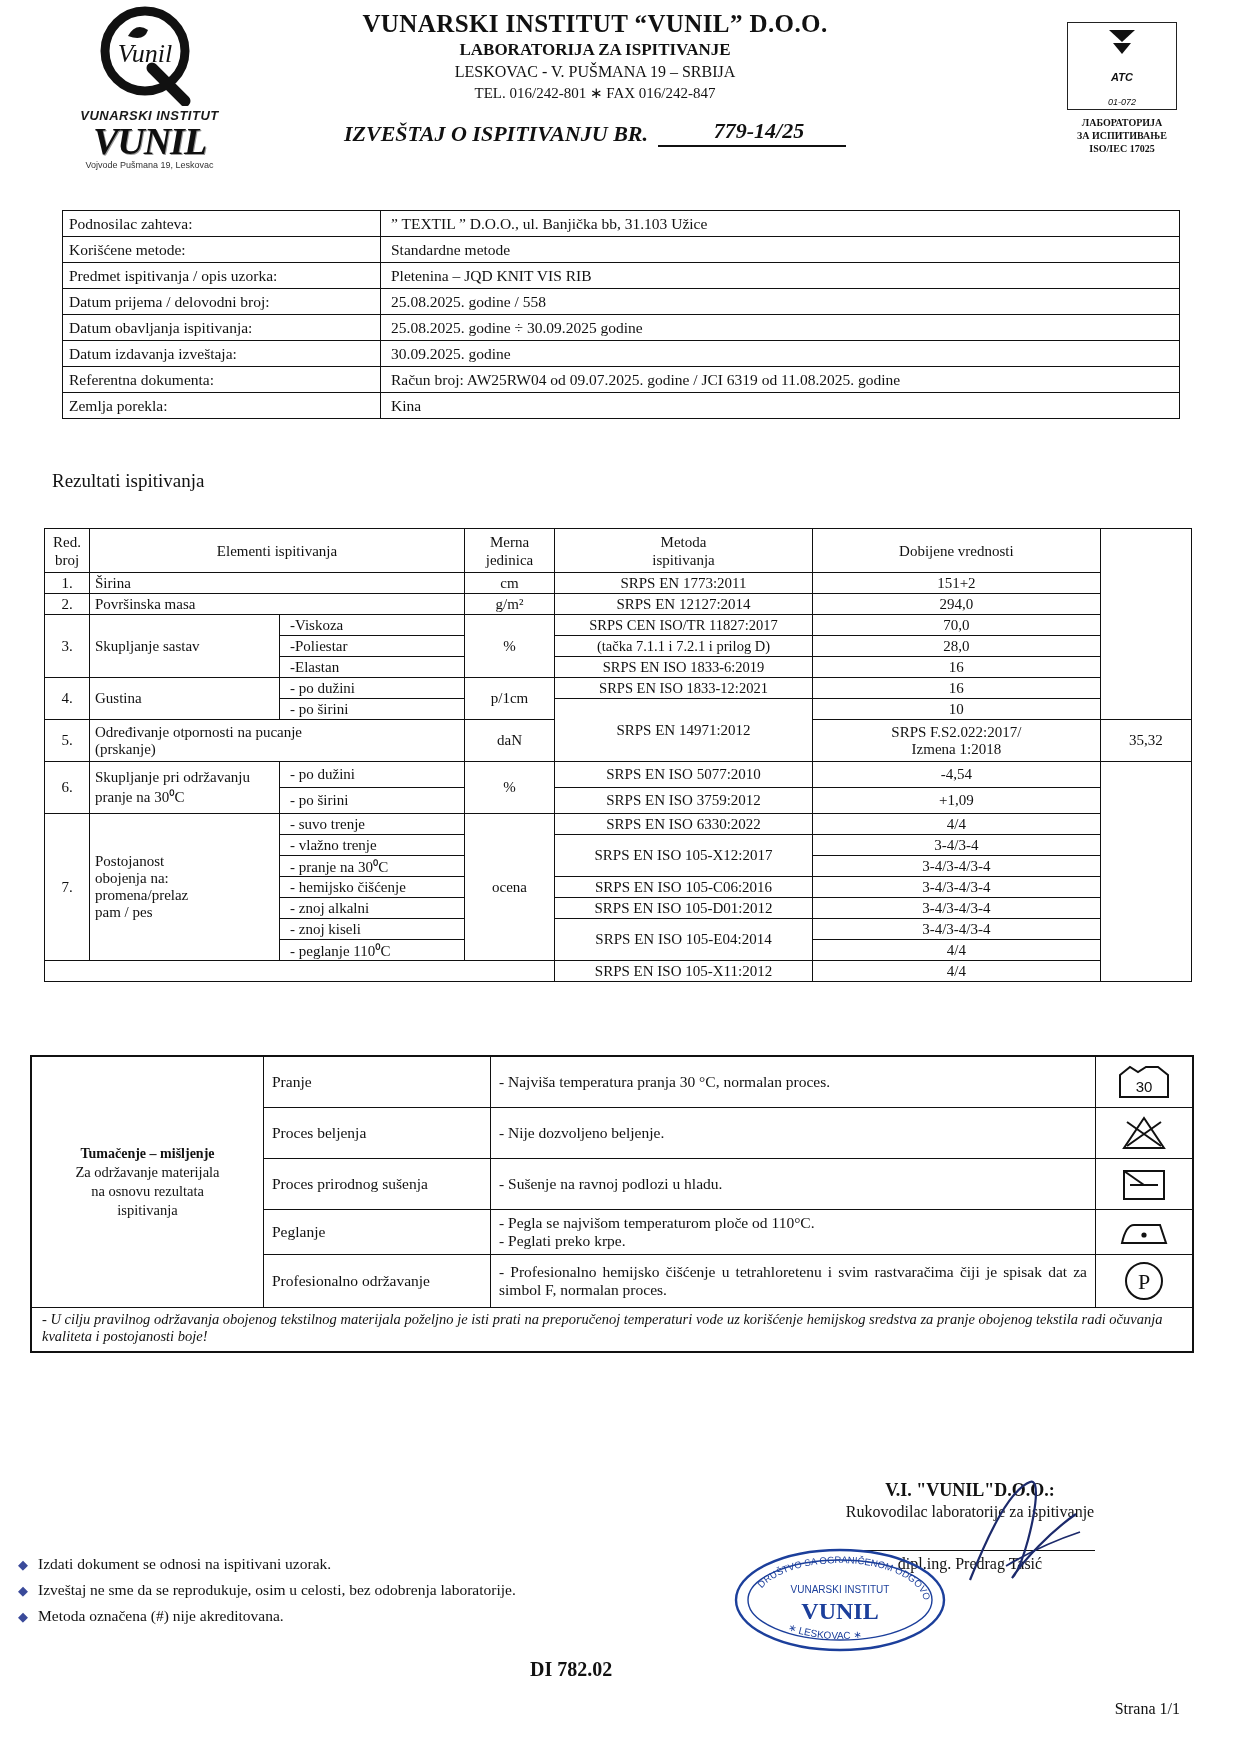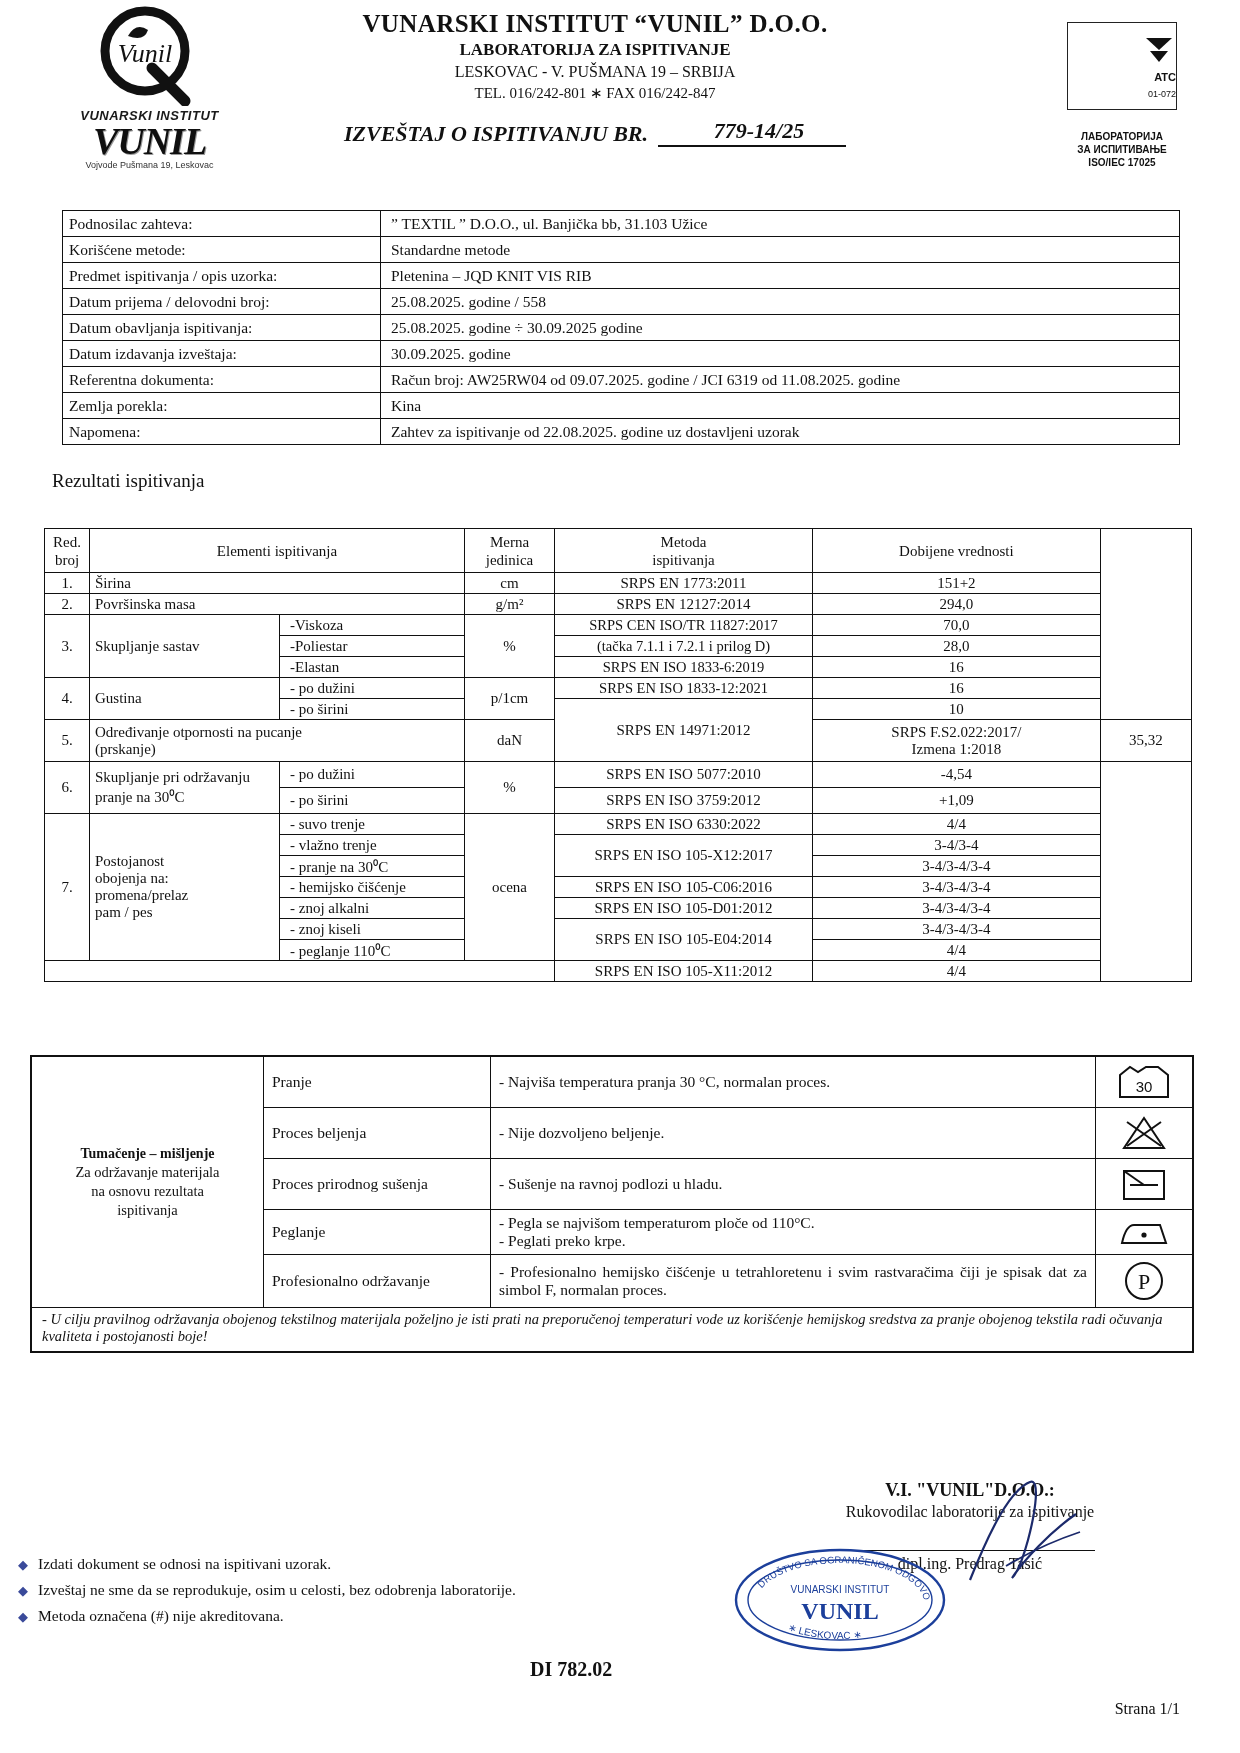--- a/index.html
+++ b/index.html
@@ -118,44 +118,45 @@
     width: 140px;
     text-align: center;
   }
   .atc-box {
     width: 108px;
     height: 86px;
     border: 1px solid #222;
     margin: 0 auto;
     display: flex;
     flex-direction: column;
-    align-items: flex-end;
+    align-items: center;
     justify-content: center;
-    gap: 6px;
+    gap: 14px;
+    font-style: italic;
   }
   .atc-mark {
     font-size: 30px;
     line-height: 26px;
     color: #111;
   }
   .atc-name {
     font-family: "Liberation Sans", sans-serif;
     font-size: 11px;
     font-weight: bold;
   }
   .atc-code {
     font-family: "Liberation Sans", sans-serif;
     font-size: 9px;
   }
   .atc-caption {
-    font-family: Liberation Sans, sans-serif;
+    font-family: Liberation Serif, serif;
     font-size: 10px;
     font-weight: bold;
     line-height: 13px;
-    margin-top: 20px;
+    margin-top: 6px;
   }
 
   
   table {
     border-collapse: collapse;
   }
   .info-table {
     position: absolute;
     left: 62px;
     top: 210px;
@@ -399,24 +400,20 @@
         <td class="label">Datum izdavanja izveštaja:</td>
         <td class="value">30.09.2025. godine</td>
       </tr>
       <tr>
         <td class="label">Referentna dokumenta:</td>
         <td class="value">Račun broj:  AW25RW04 od 09.07.2025. godine   /   JCI  6319 od 11.08.2025. godine</td>
       </tr>
       <tr>
         <td class="label">Zemlja porekla:</td>
         <td class="value">Kina</td>
-      </tr>
-      <tr>
-        <td class="label">Napomena:</td>
-        <td class="value">Zahtev za ispitivanje od 22.08.2025. godine uz dostavljeni uzorak</td>
       </tr>
     </tbody>
   </table>
 
   <div class="results-caption">Rezultati ispitivanja</div>
 
   <div class="res-wrap">
     <table class="res-table">
       <colgroup>
         <col style="width:45px">

